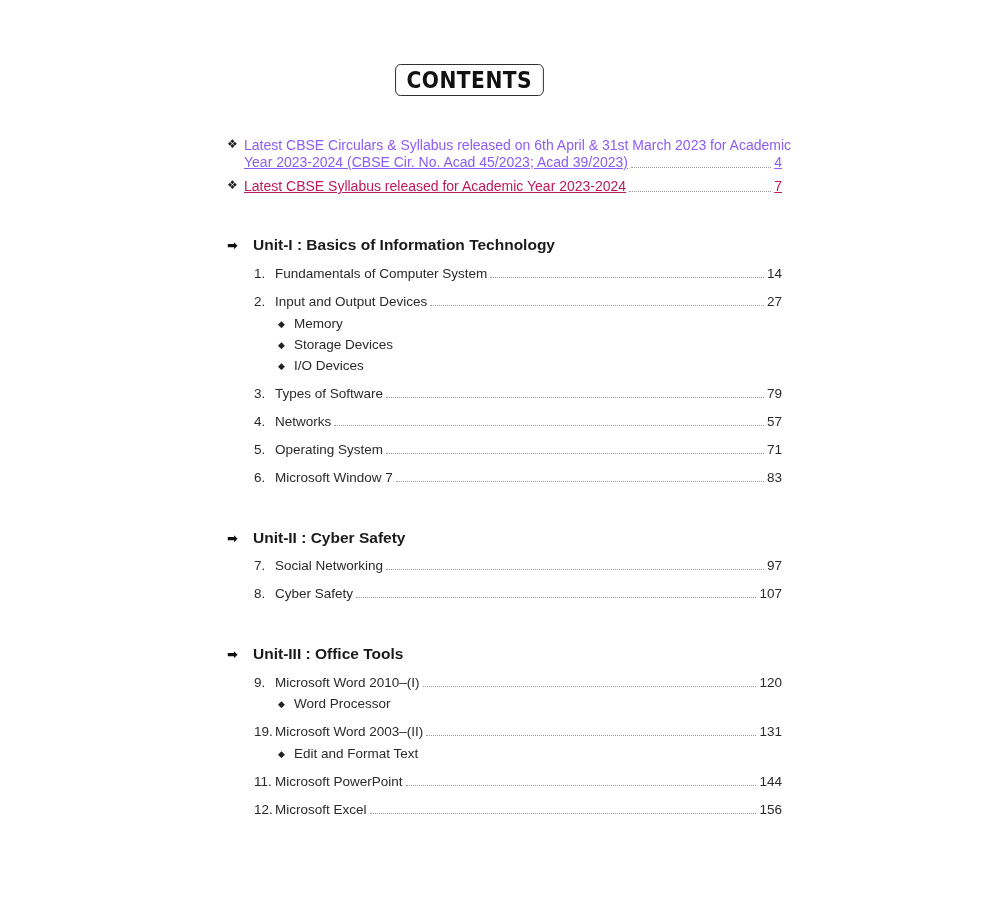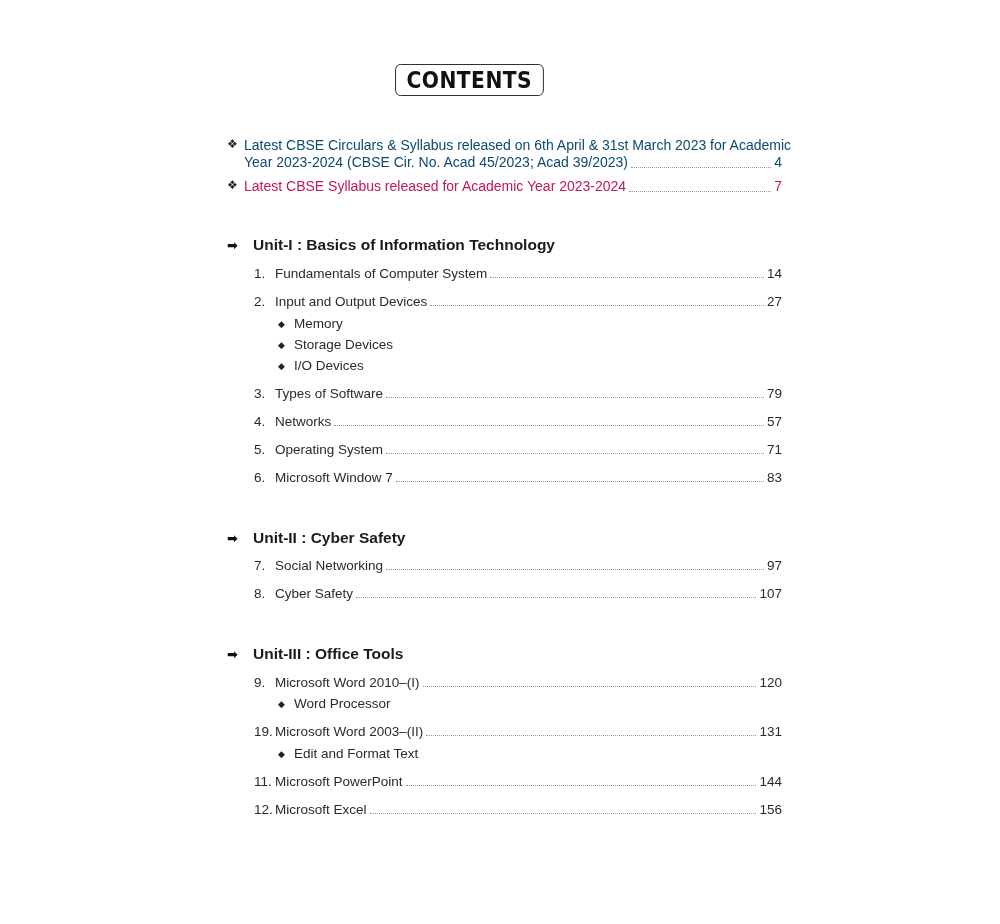--- a/index.html
+++ b/index.html
@@ -52,20 +52,21 @@
     }
     .top-text-wrap {
       position: absolute;
       left: 17px;
       right: 0;
     }
     .leader-line {
       display: flex;
       align-items: flex-end;
       width: 100%;
+      text-decoration: underline;
     }
     .leader-text { white-space: nowrap; }
     .dots {
       flex: 1;
       border-bottom: 1.3px dotted #999;
       margin: 0 3px 3px 3px;
       height: 1px;
     }
     .page {
       white-space: nowrap;
@@ -116,21 +117,21 @@
 <body>
 
 <div class="title-wrap">
   <span class="title-box">CONTENTS</span>
 </div>
 
 <div class="toc">
 
   <div style="position:absolute; top:137px; left:0; width:555px; height:36px;">
     <span class="glyph-top" style="top:0;">❖</span>
-    <div class="top-text-wrap" style="top:0; font-size:14px; color:#0c4a6e;">
+    <div class="top-text-wrap" style="top:0; font-size:14px; color:#8b5cf6;">
       <div style="line-height:17px; white-space:nowrap;">Latest CBSE Circulars &amp; Syllabus released on 6th April &amp; 31st March 2023 for Academic</div>
       <div class="leader-line" style="line-height:17px;">
         <span class="leader-text">Year 2023-2024 (CBSE Cir. No. Acad 45/2023; Acad 39/2023)</span>
         <span class="dots"></span>
         <span class="page">4</span>
       </div>
     </div>
   </div>
 
   <div style="position:absolute; top:178px; left:0; width:555px; height:18px;">

